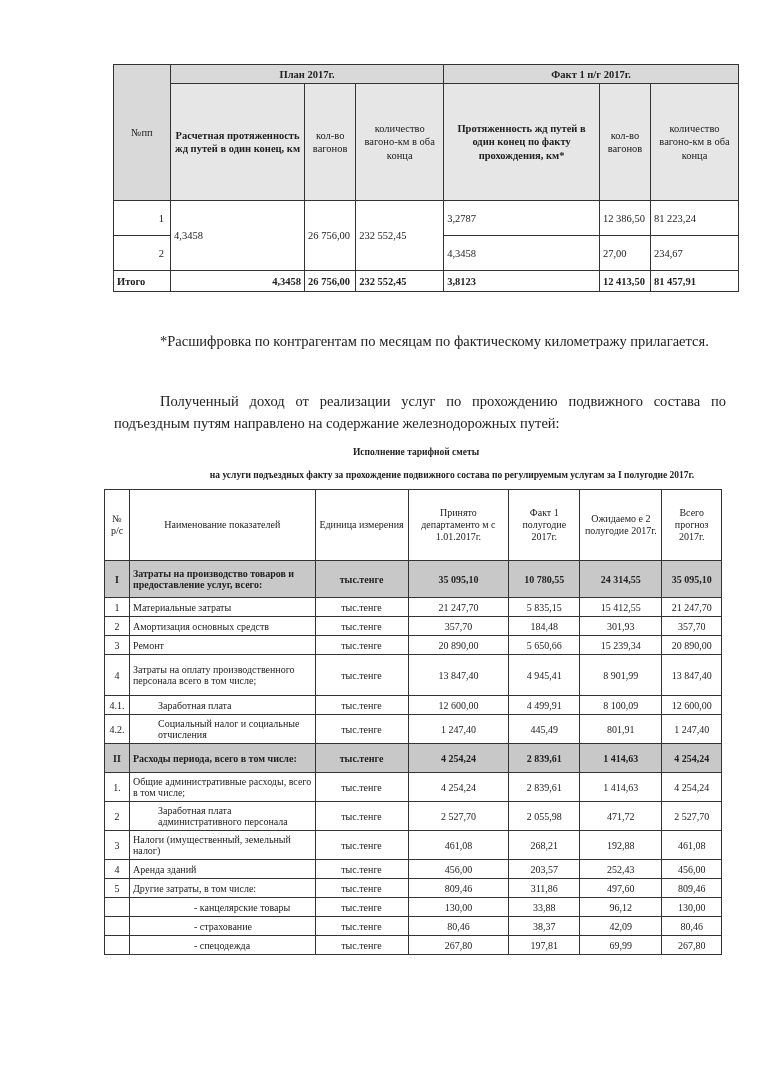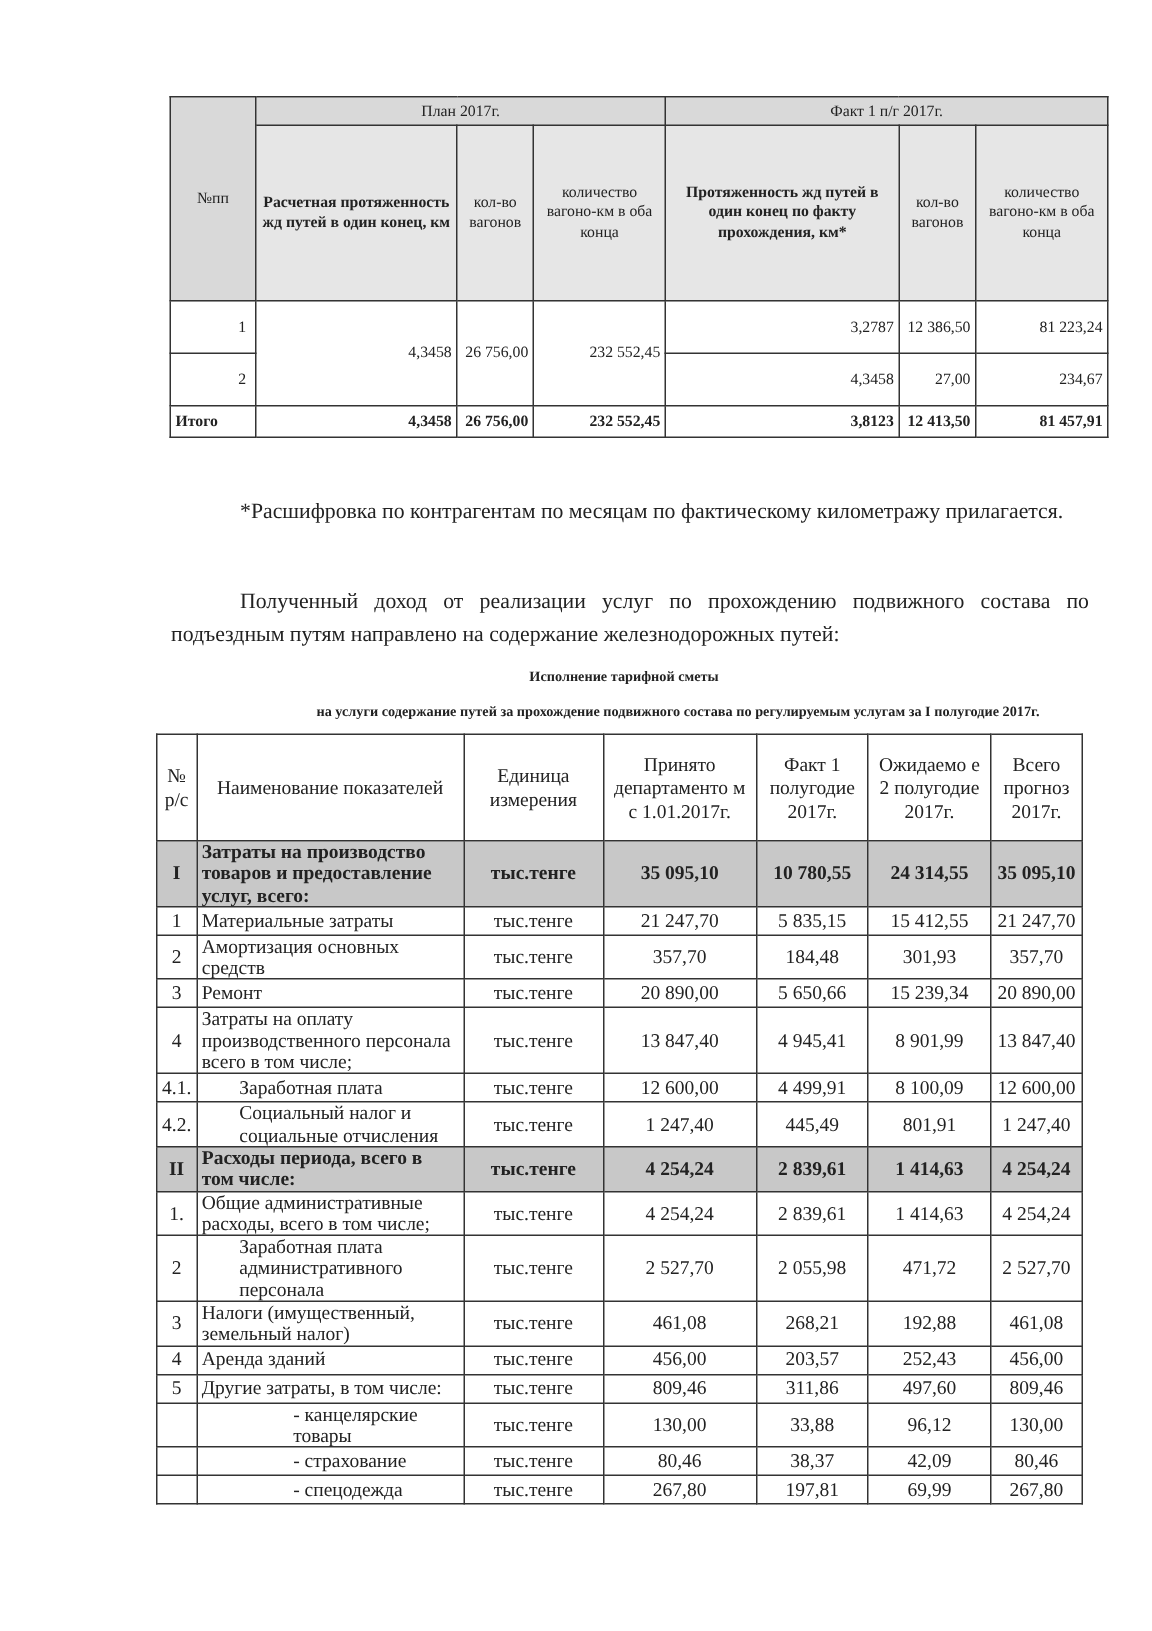--- a/index.html
+++ b/index.html
@@ -3,40 +3,40 @@
 <meta charset="utf-8">
 <style>
   html, body { margin:0; padding:0; background:#fff; }
   body { width:768px; height:1087px; position:relative; overflow:hidden;
          font-family:"Liberation Serif","DejaVu Serif",serif; color:#222; }
   table { border-collapse:collapse; }
   td, th { border:1px solid #333; padding:0 3px; font-weight:normal; }
 
   
   #t1 { position:absolute; left:113px; top:64px; width:626px; font-size:10.5px; }
-  #t1 th.grp { background:#d9d9d9; font-weight:normal; height:18px; }
+  #t1 th.grp { background:#d9d9d9; font-weight:bold; height:18px; }
   #t1 th.num { background:#d9d9d9; font-weight:normal; width:50px;margin-top:36px; }
   #t1 th.col { background:#e6e6e6; height:116px; text-align:center; line-height:1.25; }
   #t1 th.col.b { font-weight:bold; }
-  #t1 td { text-align:right; height:34px; }
+  #t1 td { text-align:left; height:34px; }
   #t1 td.rn { text-align:right; padding-right:6px; }
   #t1 tr.total td { height:20px; font-weight:bold; }
   #t1 tr.total td.lbl { text-align:left; }
   #t1 tr.total td.first { text-align:right; }
 
   .para { position:absolute; left:114px; width:612px; font-size:14.5px; line-height:1.55; text-align:justify; }
   .para .ind { display:inline-block; width:46px; }
   #p1 { top:330px; }
   #p2 { top:390px; }
   .caption { position:absolute; left:0; width:768px; text-align:center; font-size:9.5px; font-weight:bold;margin-left:32px; }
   #c1 { top:447px; }
   #c2 { top:470px; left:110px; width:620px; }
 
   
-  #t2 { position:absolute; left:104px; top:489px; width:618px; font-size:13px; }
+  #t2 { position:absolute; left:104px; top:489px; width:618px; font-size:10px; }
   #t2 th { background:#fff; height:70px; text-align:center; line-height:1.2; }
   #t2 td { height:18px; text-align:center; line-height:1.1; }
   #t2 td.name { text-align:left; }
   #t2 td.ind1 { padding-left:28px; }
   #t2 td.ind2 { padding-left:64px; }
   #t2 tr.sec td { background:#c8c8c8; font-weight:bold; }
   #t2 tr.tall td { height:28px; }
   #t2 tr.xtall td { height:40px; }
   #t2 tr.sec1 td { height:36px; }
   #t2 td.unit { width:86px; }
@@ -86,21 +86,21 @@
       <td>12 413,50</td>
       <td>81 457,91</td>
     </tr>
   </tbody>
 </table>
 
 <div id="p1" class="para"><span class="ind"></span><span>*Расшифровка по контрагентам по месяцам по фактическому километражу прилагается.</span></div>
 <div id="p2" class="para"><span class="ind"></span><span>Полученный доход от реализации услуг по прохождению подвижного состава по подъездным путям направлено на содержание железнодорожных путей:</span></div>
 
 <div id="c1" class="caption">Исполнение тарифной сметы</div>
-<div id="c2" class="caption">на услуги содержание путей за прохождение подвижного состава по регулируемым услугам за I полугодие 2017г.</div>
+<div id="c2" class="caption">на услуги подъездных факту за прохождение подвижного состава по регулируемым услугам за I полугодие 2017г.</div>
 
 <table id="t2">
   <thead>
     <tr>
       <th>№ р/с</th>
       <th>Наименование показателей</th>
       <th>Единица измерения</th>
       <th>Принято департаменто м с 1.01.2017г.</th>
       <th>Факт 1 полугодие 2017г.</th>
       <th>Ожидаемо е 2 полугодие 2017г.</th>

